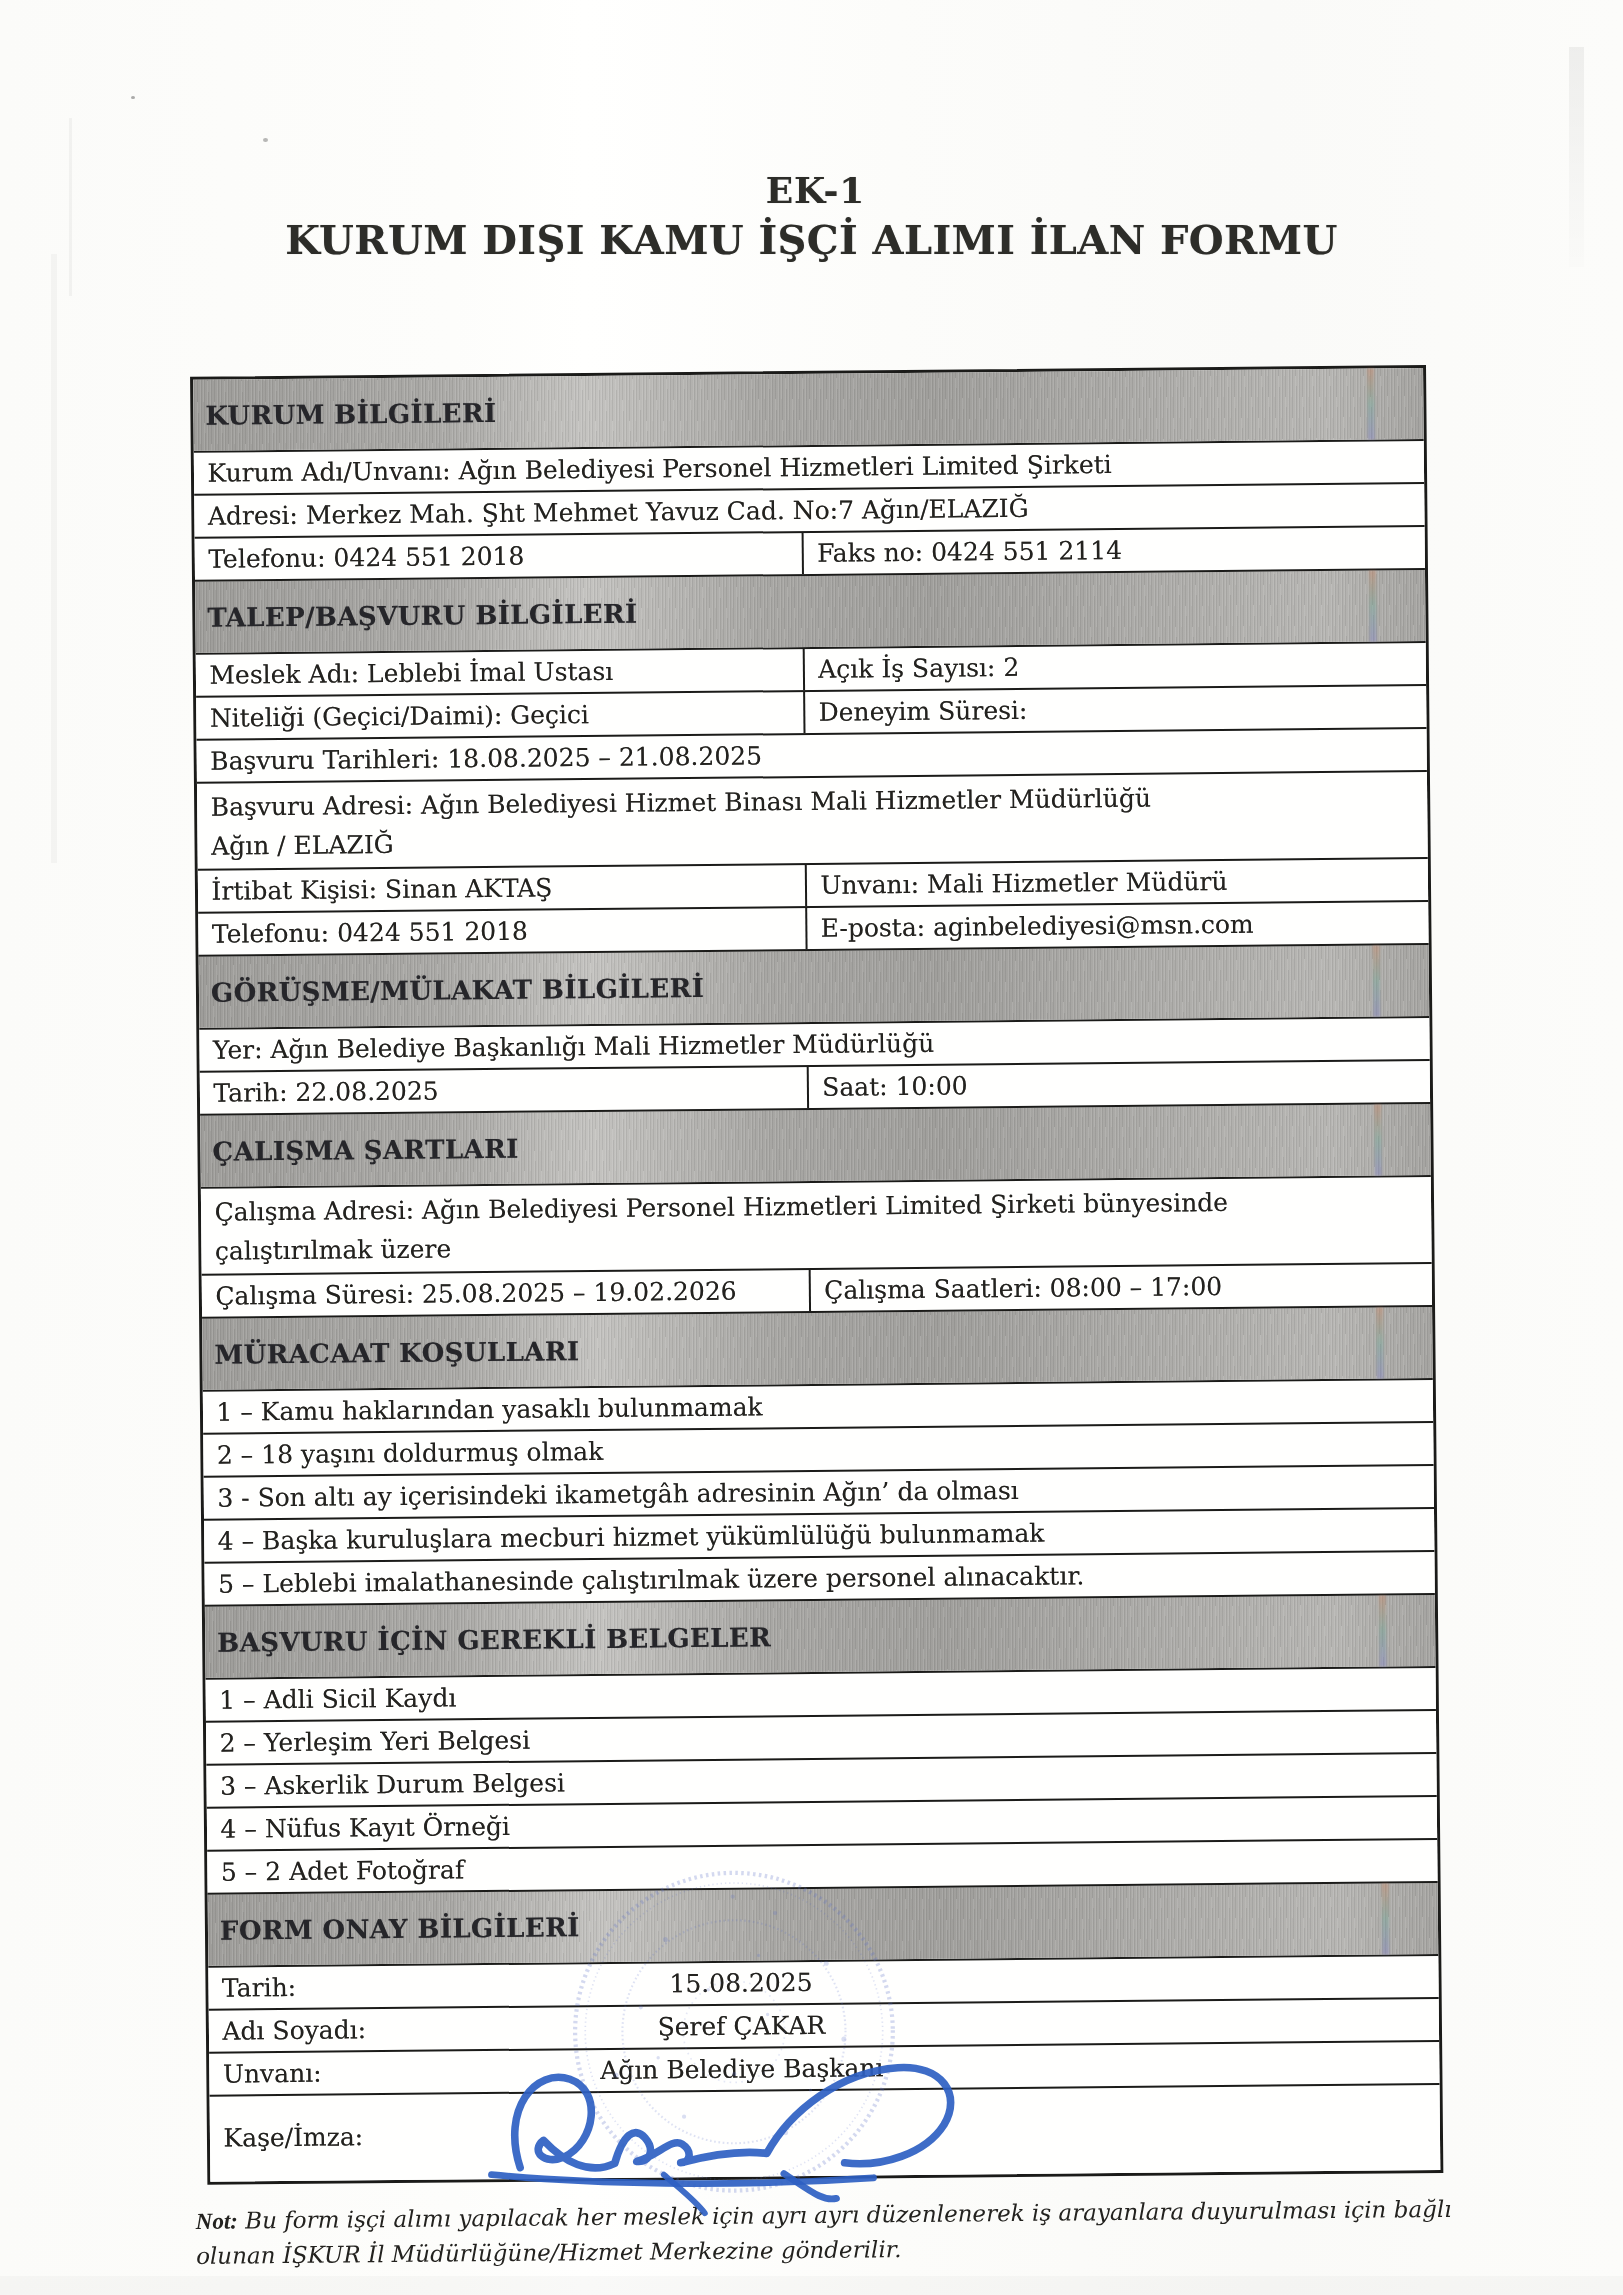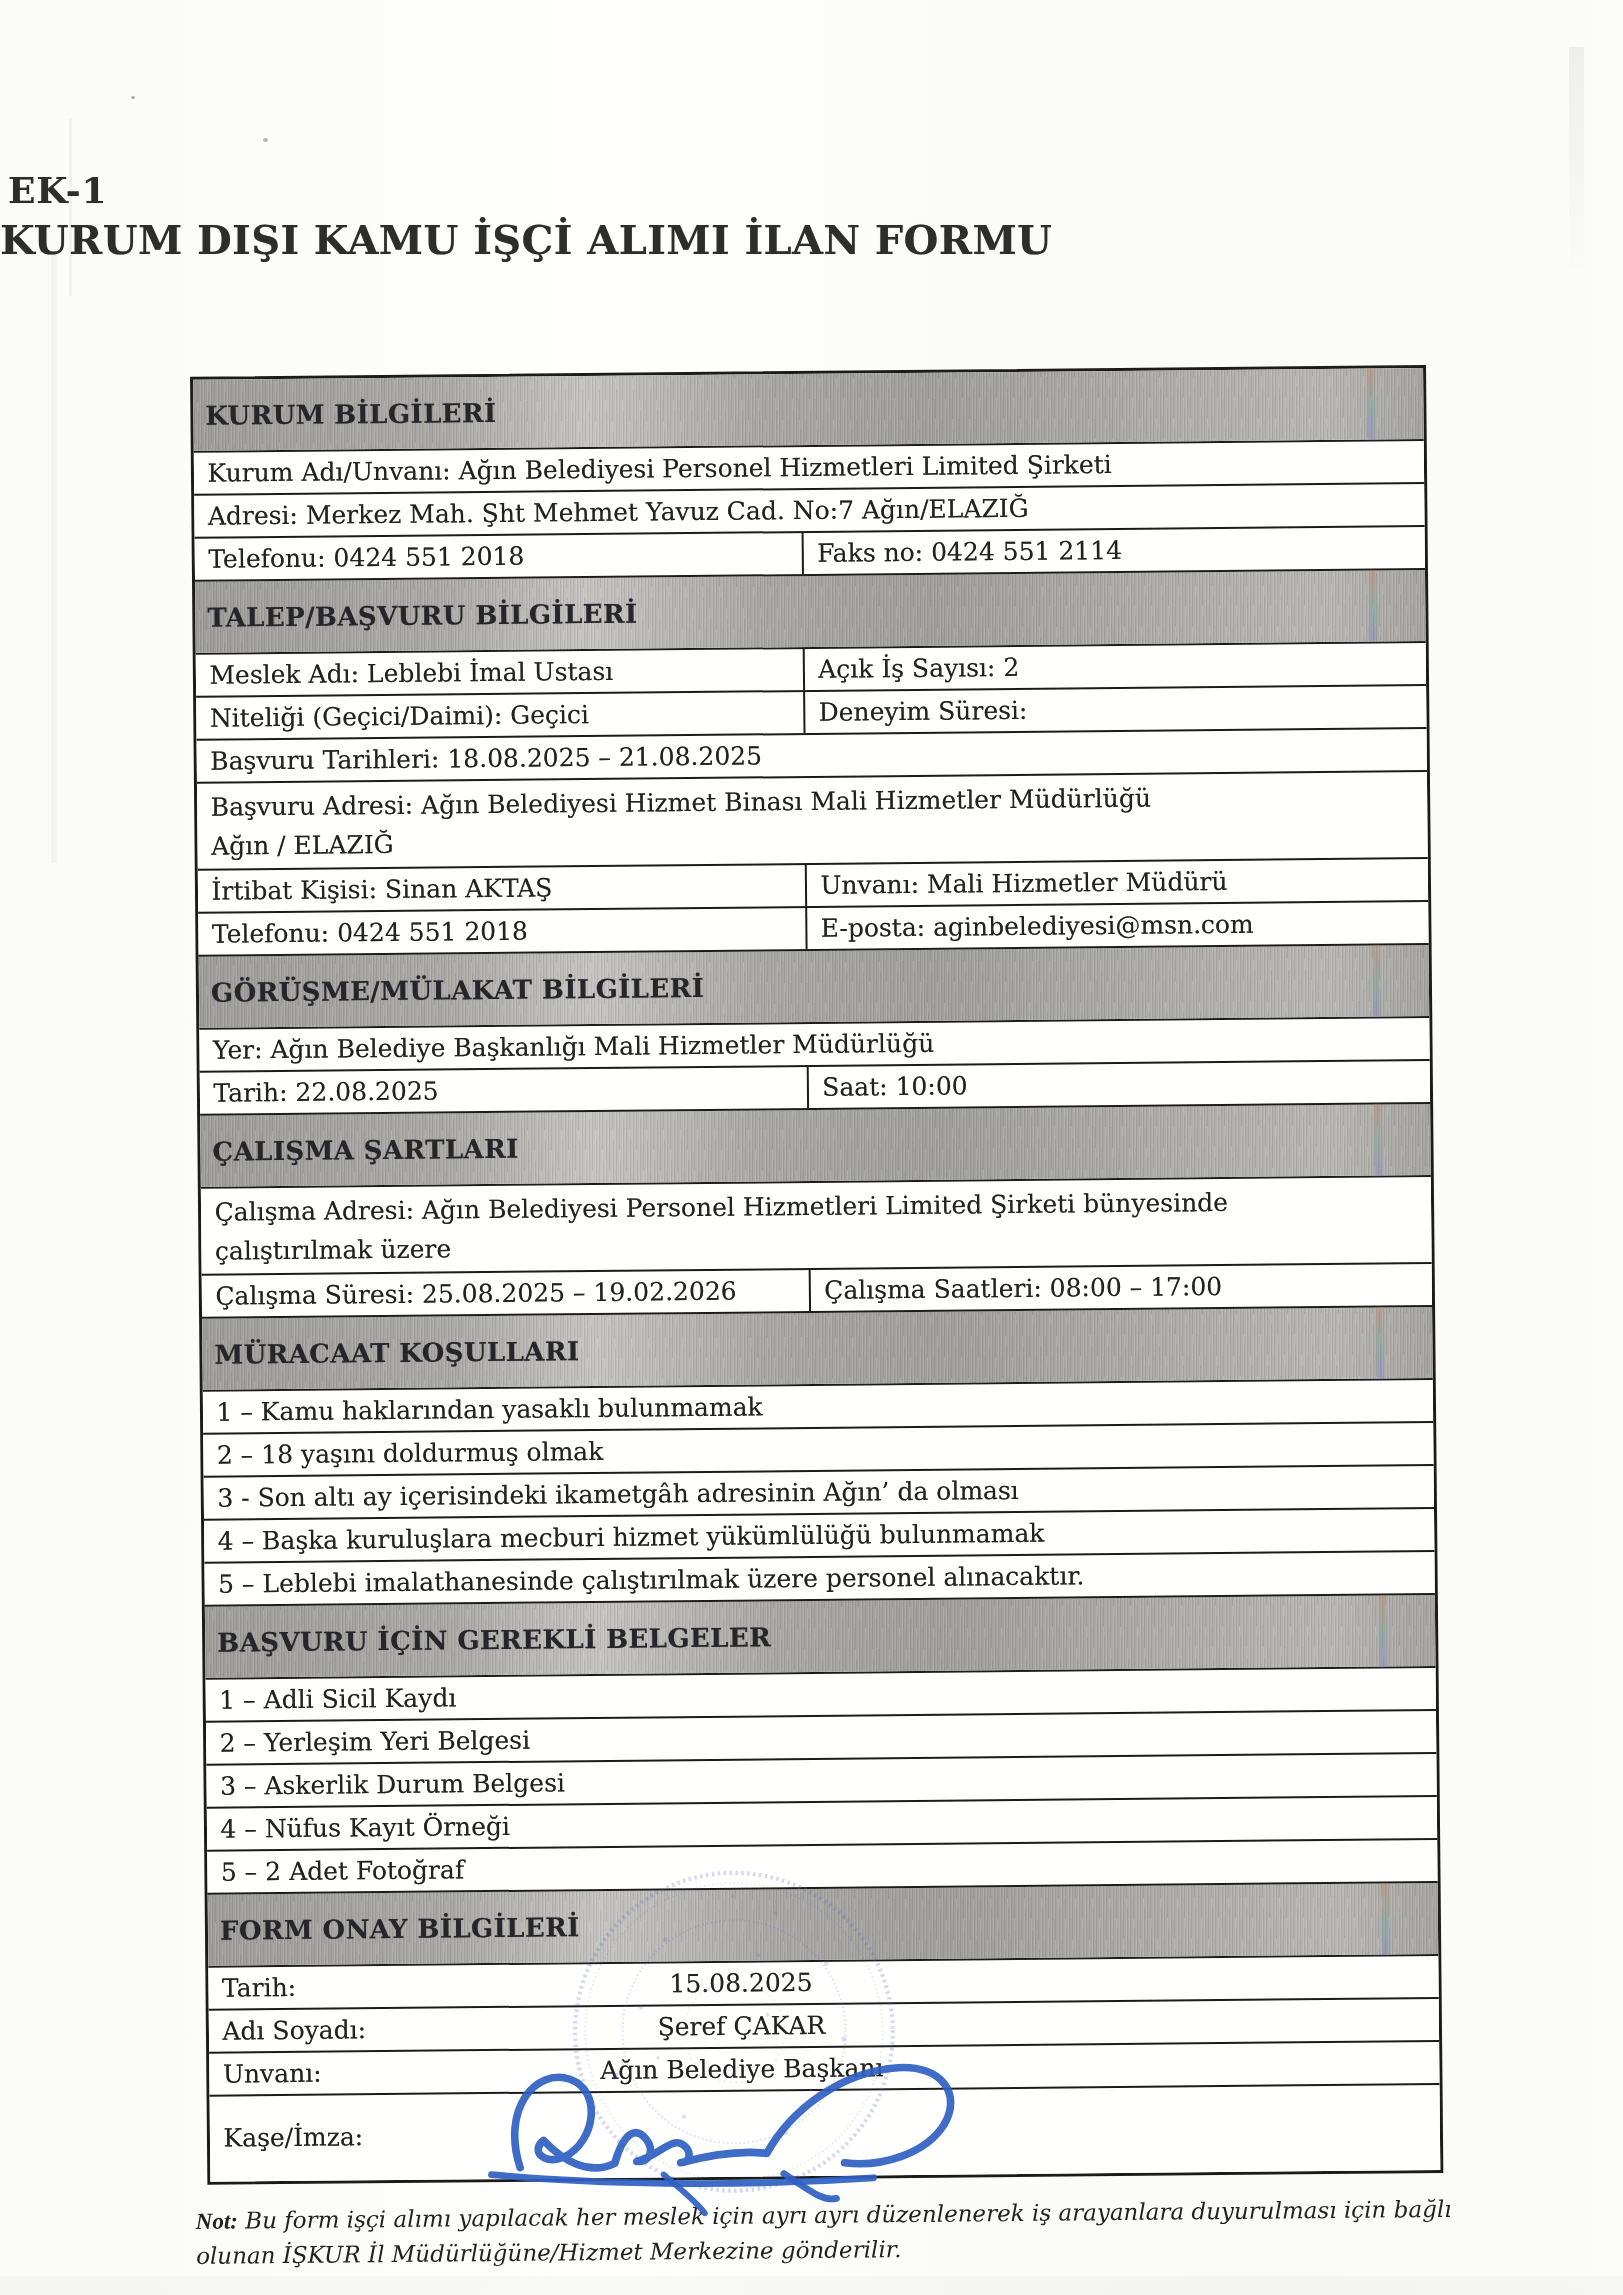--- a/index.html
+++ b/index.html
@@ -15,23 +15,23 @@
   }
   
   .art{position:absolute;pointer-events:none;}
   .art-left1{left:51px;top:254px;width:6px;height:609px;background:rgba(90,90,90,.05);}
   .art-left2{left:69px;top:118px;width:3.4px;height:178px;background:rgba(90,90,90,.06);}
   .art-right{right:39px;top:47px;width:15px;height:220px;background:linear-gradient(rgba(0,0,0,.055),rgba(0,0,0,.008));}
   .speck1{left:131px;top:96px;width:4.2px;height:3.4px;background:rgba(70,70,70,.45);border-radius:50%;}
   .speck2{left:263px;top:138px;width:5px;height:4.2px;background:rgba(80,80,80,.4);border-radius:50%;}
   .art-bottom{left:0;right:0;bottom:0;height:18.6px;background:rgba(0,0,0,.025);}
 
-  .title1{position:absolute;top:169px;left:0;right:0;text-align:left;
+  .title1{position:absolute;top:169px;left:0;right:0;text-align:center;
     font-size:36px;font-weight:bold;color:#2d2d29;letter-spacing:0.8px;text-shadow:0 0 0.8px rgba(45,45,41,.4);margin-left:8px;}
-  .title2{position:absolute;top:216px;left:0;right:0;text-align:left;
+  .title2{position:absolute;top:216px;left:0;right:0;text-align:center;
     font-size:40px;font-weight:bold;color:#2d2d29;letter-spacing:0.4px;text-shadow:0 0 0.8px rgba(45,45,41,.4);}
 
   .doc{position:absolute;left:190px;top:365px;width:1236px;
     transform:rotate(-.55deg);transform-origin:top right;}
   .tbl{border:3.4px solid var(--line,#1b1b19);background:#fffffe;}
   .tbl>div{border-top:2.5px solid var(--line,#1b1b19);}
   .tbl>div:first-child{border-top:none;}
 
   .bar{position:relative;height:71px;line-height:73px;padding-left:12px;
     font-weight:bold;font-size:26px;letter-spacing:0.4px;color:#26262a;

